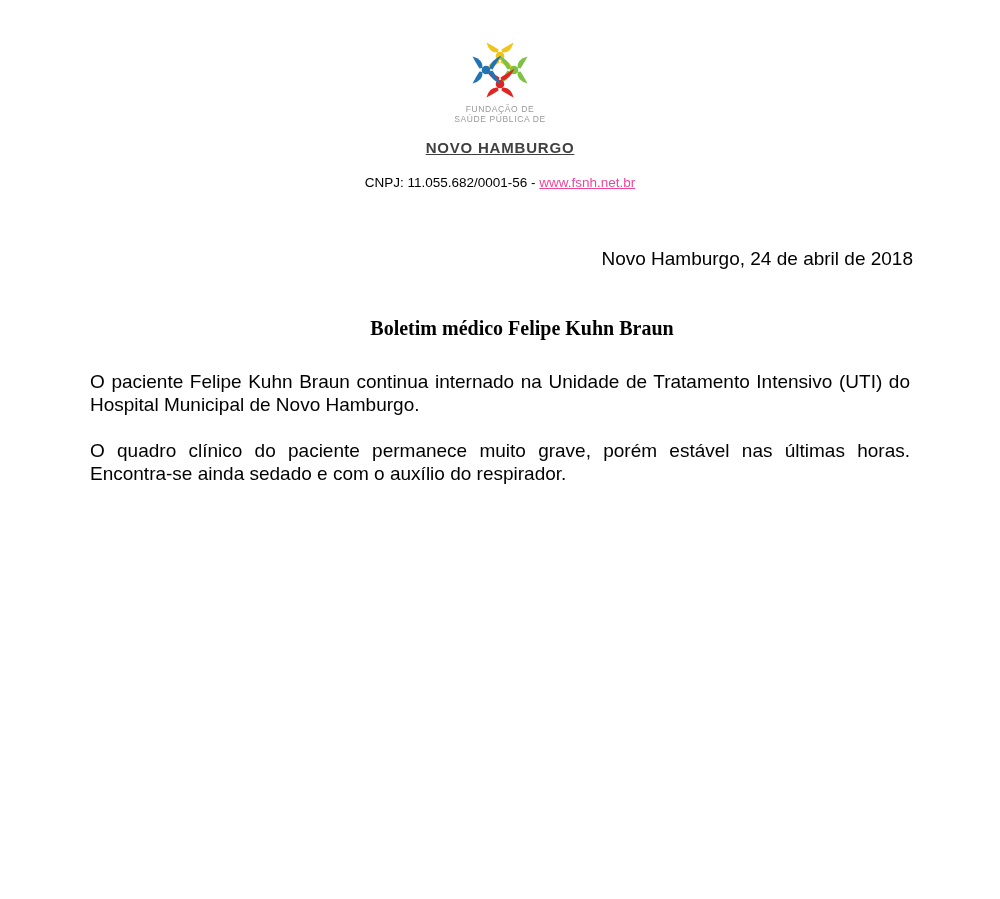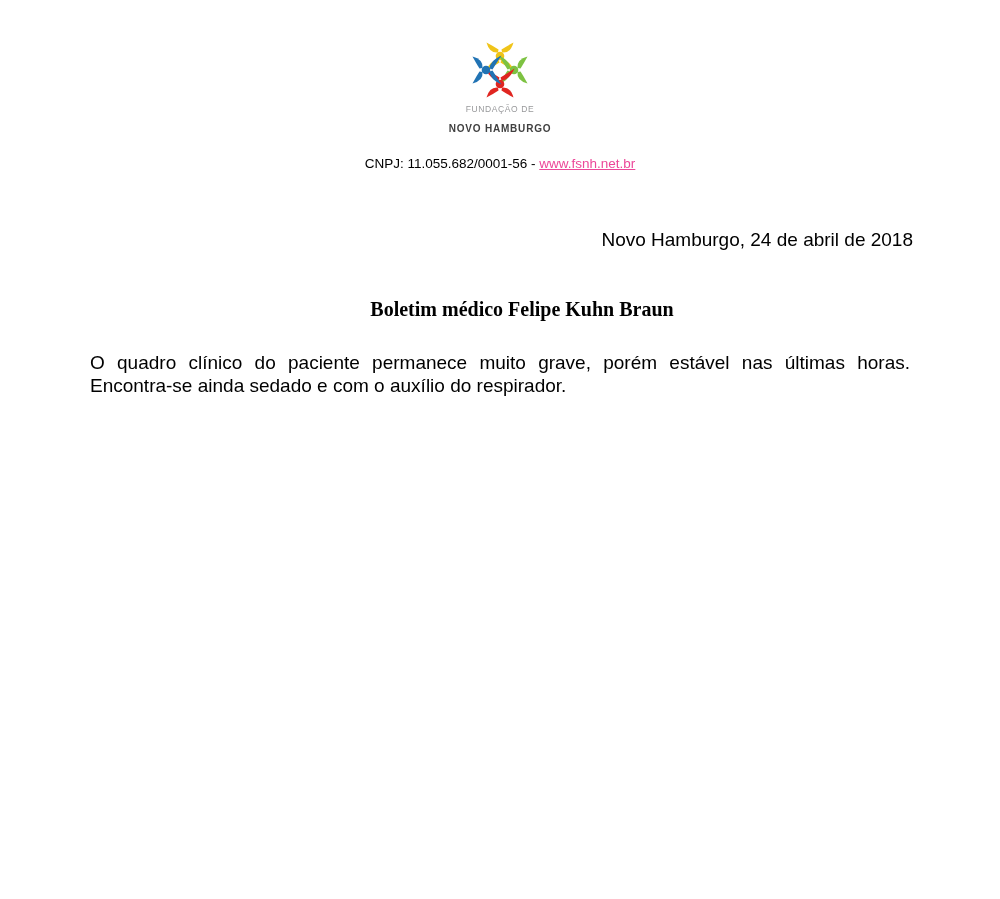--- a/index.html
+++ b/index.html
@@ -14,22 +14,22 @@
   }
   
   .logo-block { padding-top:37px; text-align:center; }
   .logo-mark { display:block; margin:0 auto; }
   .logo-caption { margin-top:1px; line-height:10px; }
   .logo-caption .cap-gray {
     font-size:8.5px; letter-spacing:0.6px; color:#98999b;
     line-height:10px;
   }
   .logo-caption .cap-dark {
-    font-size:10px; font-weight:bold; letter-spacing:0.8px;
-    color:#404040; line-height:12px; margin-top:9px;
+    font-size:15px; font-weight:bold; letter-spacing:0.8px;
+    color:#404040; line-height:12px; margin-top:18px;text-decoration:underline;
   }
   
   .letterhead {
     margin-top:22px; text-align:center;
     font-size:13.5px; line-height:14.5px; color:#000;
   }
   .letterhead .org-name { font-weight:bold; }
   .letterhead a.site-link { text-decoration:underline; cursor:pointer; }
   
   .dateline {
@@ -64,29 +64,31 @@
           <path d="M 1.5 -10.5 Q 9.5 -10 14.5 1.5 Q 5.5 -4.5 0.5 -7.5 Z"></path>
         </g>
       </defs>
       <use href="#fig" id="fig-top" fill="#F0C419"></use>
       <use href="#fig" id="fig-right" fill="#7DC242" transform="rotate(90)"></use>
       <use href="#fig" id="fig-bottom" fill="#E02520" transform="rotate(180)"></use>
       <use href="#fig" id="fig-left" fill="#2173B4" transform="rotate(270)"></use>
     </svg>
     <div class="logo-caption">
       <div class="cap-gray">FUNDAÇÃO DE</div>
+      <div class="cap-gray">SAÚDE PÚBLICA DE</div>
       <div class="cap-dark">NOVO HAMBURGO</div>
     </div>
   </div>
 
   <div class="letterhead">
     <div><span>CNPJ: 11.055.682/0001-56 - </span><a class="site-link" id="site-link" style="color: #ec4899;">www.fsnh.net.br</a></div>
   </div>
 
   <div class="dateline">Novo Hamburgo, 24 de abril de 2018</div>
 
   <div class="doc-title">Boletim médico Felipe Kuhn Braun</div>
 
   <div class="doc-body">
+    <p>O paciente Felipe Kuhn Braun continua internado na Unidade de Tratamento Intensivo (UTI) do Hospital Municipal de Novo Hamburgo.</p>
     <p>O quadro clínico do paciente permanece muito grave, porém estável nas últimas horas. Encontra-se ainda sedado e com o auxílio do respirador.</p>
   </div>
 
 </div>
 
 </body></html>

